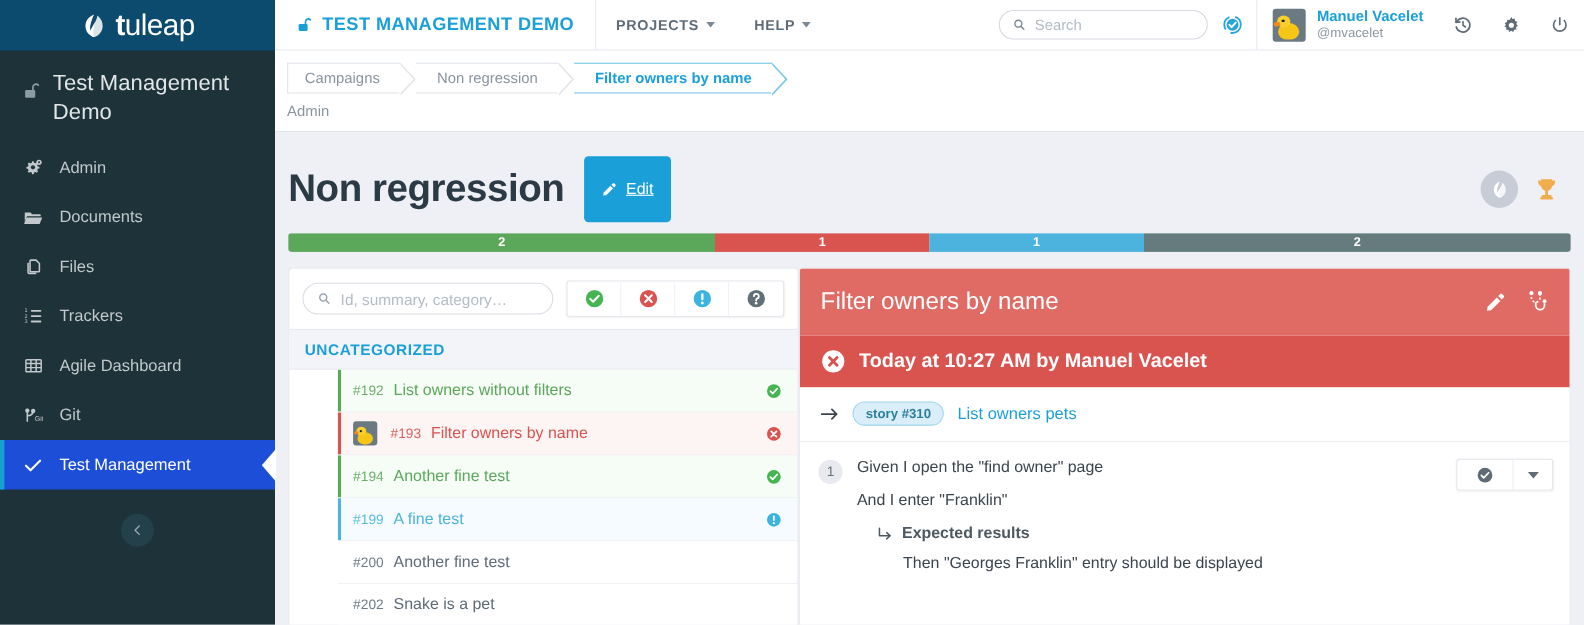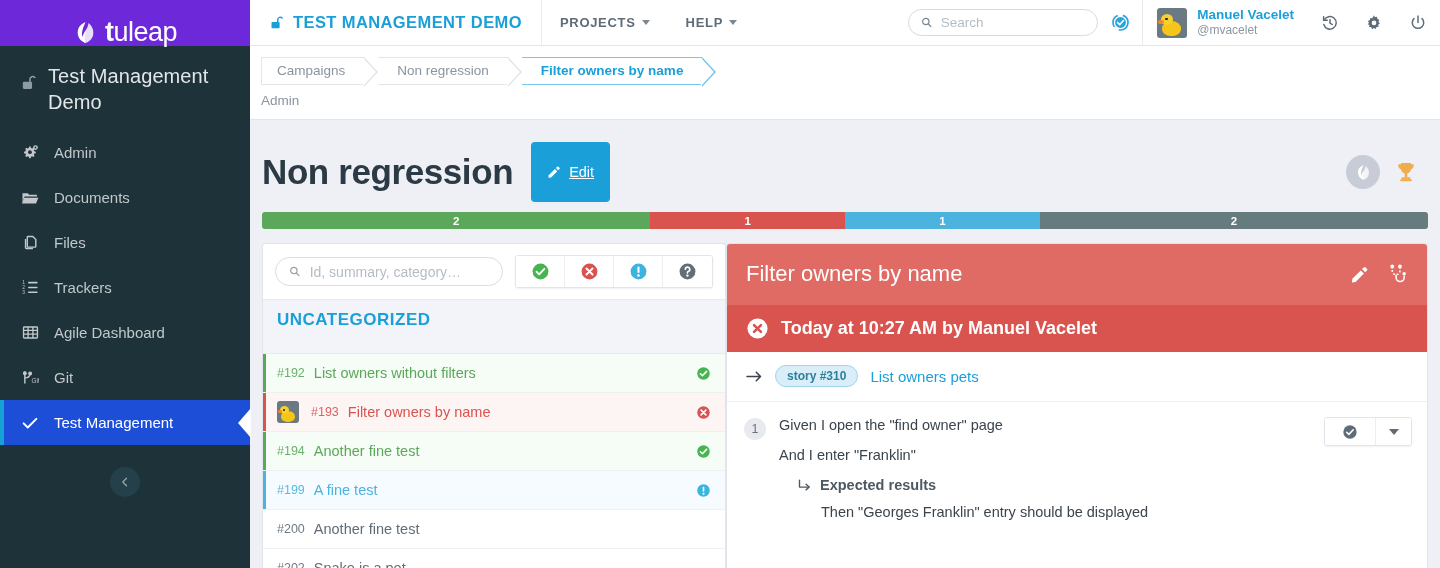--- a/index.html
+++ b/index.html
@@ -12,22 +12,22 @@
   .app { display: flex; width: 1440px; height: 568px; }
 
   
   .sidebar {
     width: 250px; min-width: 250px; height: 568px;
     background: #1d3239;
     display: flex; flex-direction: column;
     position: relative;
   }
   .sb-logo {
-    height: 46px; background: #6d28d9;
-    display: flex; align-items: flex-end; justify-content: center;
+    height: 46px; background: #0c4a6e;
+    display: flex; align-items: center; justify-content: center;
   }
   .logo-wrap { display: flex; align-items: center; gap: 7px; }
   .logo-mark { width: 25px; height: 25px; }
   .logo-text {
     color: #fff; font-size: 27px; font-weight: 300;
     letter-spacing: -0.5px; line-height: 1;
   }
   .logo-text b { font-weight: 700; }
   .sb-project {
     display: flex; align-items: flex-start; gap: 11px;
@@ -235,25 +235,25 @@
     display: flex; border: 1px solid #e1e4ea; border-radius: 3px; overflow: hidden;
     box-shadow: 0 1px 2px rgba(40,50,70,.07);
   }
   .filter-btn {
     width: 49px; height: 31px; background: #fff; border: none;
     border-right: 1px solid #eceef2; cursor: pointer;
     display: flex; align-items: center; justify-content: center;
   }
   .filter-btn:last-child { border-right: none; }
   .lp-cat {
-    padding: 10px 14px 23px 14px; background: #f3f4f9;
-    color: #1b9fd8; font-size: 17px; font-weight: 700; letter-spacing: 0.5px;
+    padding: 10px 14px 9px 14px; background: #f3f4f9;
+    color: #1b9fd8; font-size: 14px; font-weight: 700; letter-spacing: 0.5px;
     border-top: 1px solid #e8eaf0; border-bottom: 1px solid #e8eaf0;
   }
-  .lp-list { flex: 1; overflow: hidden; }
+  .lp-list { flex: 1; overflow: hidden; margin-left: 44px; }
   .test-row {
     display: flex; align-items: center; gap: 9px;
     height: 39px; padding: 0 14px 0 14px;
     border-bottom: 1px solid #eef0f4;
     position: relative; cursor: pointer; font-size: 14.5px;
   }
   .test-row::before {
     content: ""; position: absolute; left: 0; top: 0; bottom: 0; width: 3px;
   }
   .test-row.passed { background: #f6fcf6; color: #5ba85a; }

